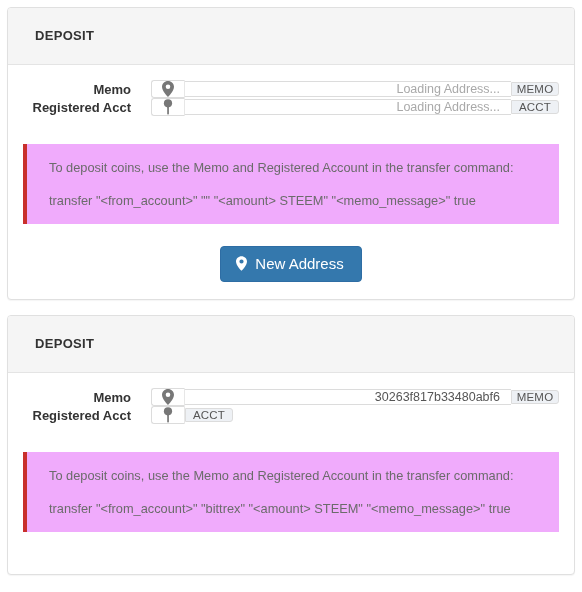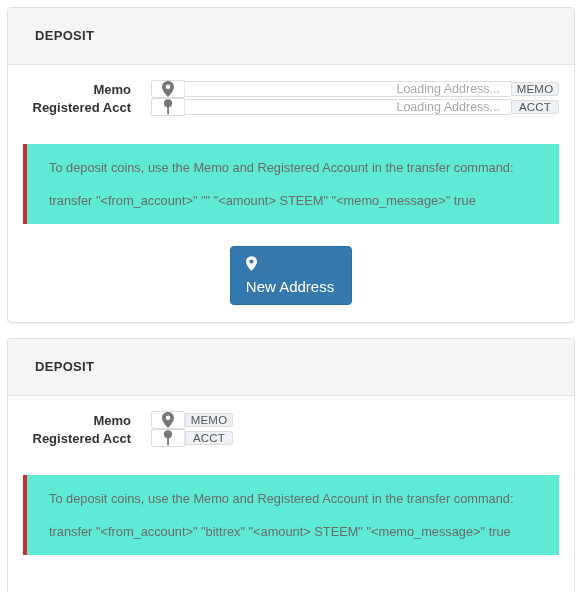--- a/index.html
+++ b/index.html
@@ -124,21 +124,21 @@
     font-size: 11.5px;
     display: flex;
     align-items: center;
     justify-content: center;
     box-sizing: border-box;
     letter-spacing: .2px;
   }
 
   
   .alert {
-    background: #5eead4;
+    background: #f0abfc;
     border-left: 4px solid #c9302c;
     color: #6b6b6b;
     padding: 17px 20px 17px 22px;
     margin: 16px 15px 0 15px;
     font-size: 12.8px;
     line-height: 1.05;
     box-sizing: border-box;
   }
 
   .alert p {
@@ -158,23 +158,23 @@
   .btn-primary {
     background: #3478ad;
     border: 1px solid #2e6da4;
     border-radius: 4px;
     color: #ffffff;
     font-family: "Liberation Sans", sans-serif;
     font-size: 15px;
     padding: 9px 17px 10px 15px;
     cursor: pointer;
     display: inline-flex;
+    align-items: center;
     gap: 8px;
     line-height: 1;
-    flex-direction: column;
   }
 
   .btn-primary svg { display: block; }
 
   .panel-tail { height: 42px; }
 </style>
 </head>
 <body>
 
 <div class="page">
@@ -243,20 +243,21 @@
     <div class="panel-body">
 
       <div class="form-row">
         <div class="form-label">Memo</div>
         <div class="input-group">
           <span class="input-addon-icon">
             <svg width="12" height="16" viewBox="0 0 12 16" fill="#777777">
               <path d="M6 0C2.7 0 0 2.6 0 5.8 0 10.2 6 16 6 16s6-5.8 6-10.2C12 2.6 9.3 0 6 0zm0 8.1a2.3 2.3 0 1 1 0-4.6 2.3 2.3 0 0 1 0 4.6z"></path>
             </svg>
           </span>
+          <input class="text-input" type="text" placeholder="" value="30263f817b33480abf6" style="">
           <span class="input-addon-text">MEMO</span>
         </div>
       </div>
 
       <div class="form-row">
         <div class="form-label">Registered Acct</div>
         <div class="input-group">
           <span class="input-addon-icon">
             <svg width="12" height="16" viewBox="0 0 12 16" fill="#777777">
               <circle cx="6" cy="4.3" r="4.1"></circle>

